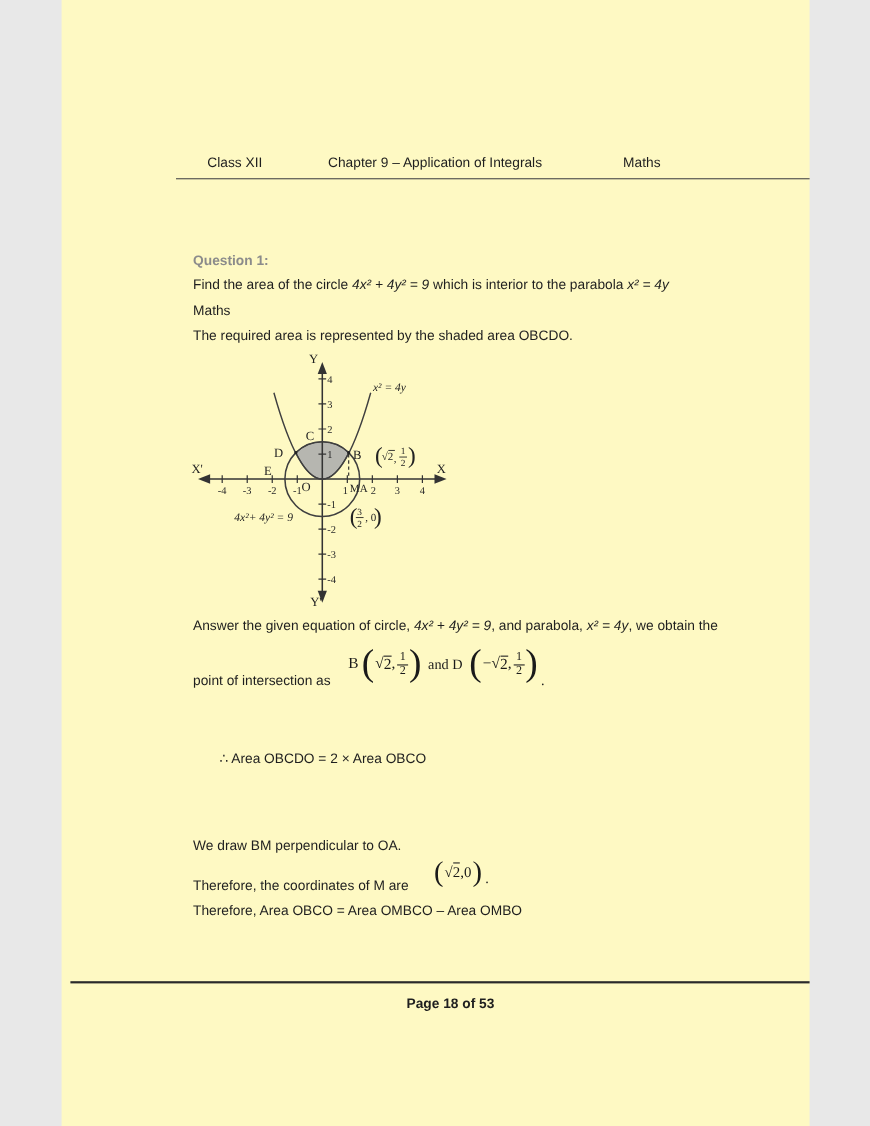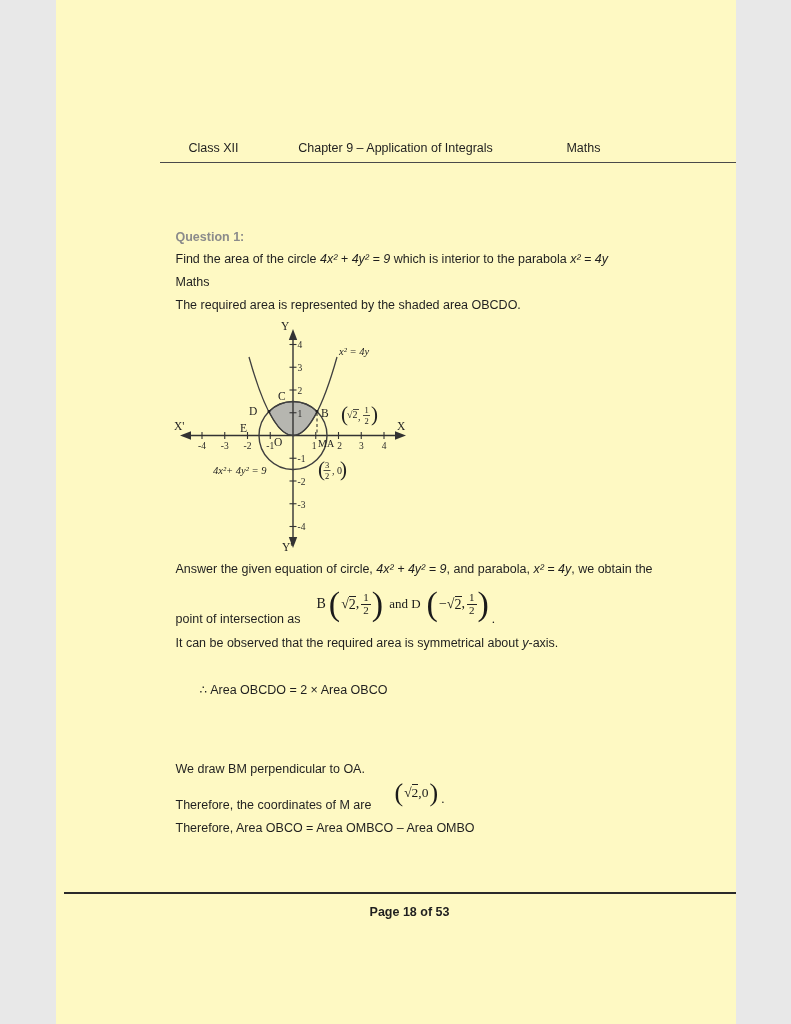--- a/index.html
+++ b/index.html
@@ -172,23 +172,20 @@
       <span class="radicand">2</span>
       <span>,</span>
     <span class="frac">
         <span class="num">1</span>
         <span class="den">2</span>
       </span>
     <span class="bp">)</span>
     <span class="fml-period">.</span>
   </div>
 
-  <div class="abs line" style="left:120px;top:635px;">
-    <span>It can be observed that the required area is symmetrical about </span><span class="mit">y</span><span>-axis.</span>
-  </div>
 
   <div class="abs line" style="left:120px;top:682px;margin-left:24px;">∴ Area OBCDO = 2 × Area OBCO</div>
 
   <div class="abs line" style="left:120px;top:761px;">We draw BM perpendicular to OA.</div>
 
   <div class="abs line" style="left:120px;top:797px;">Therefore, the coordinates of M are</div>
   <div class="abs formula small" style="left:338px;top:781px;font-size:13.5px;">
     <span class="bp">(</span>
     <span>√</span>
       <span class="radicand">2</span>

